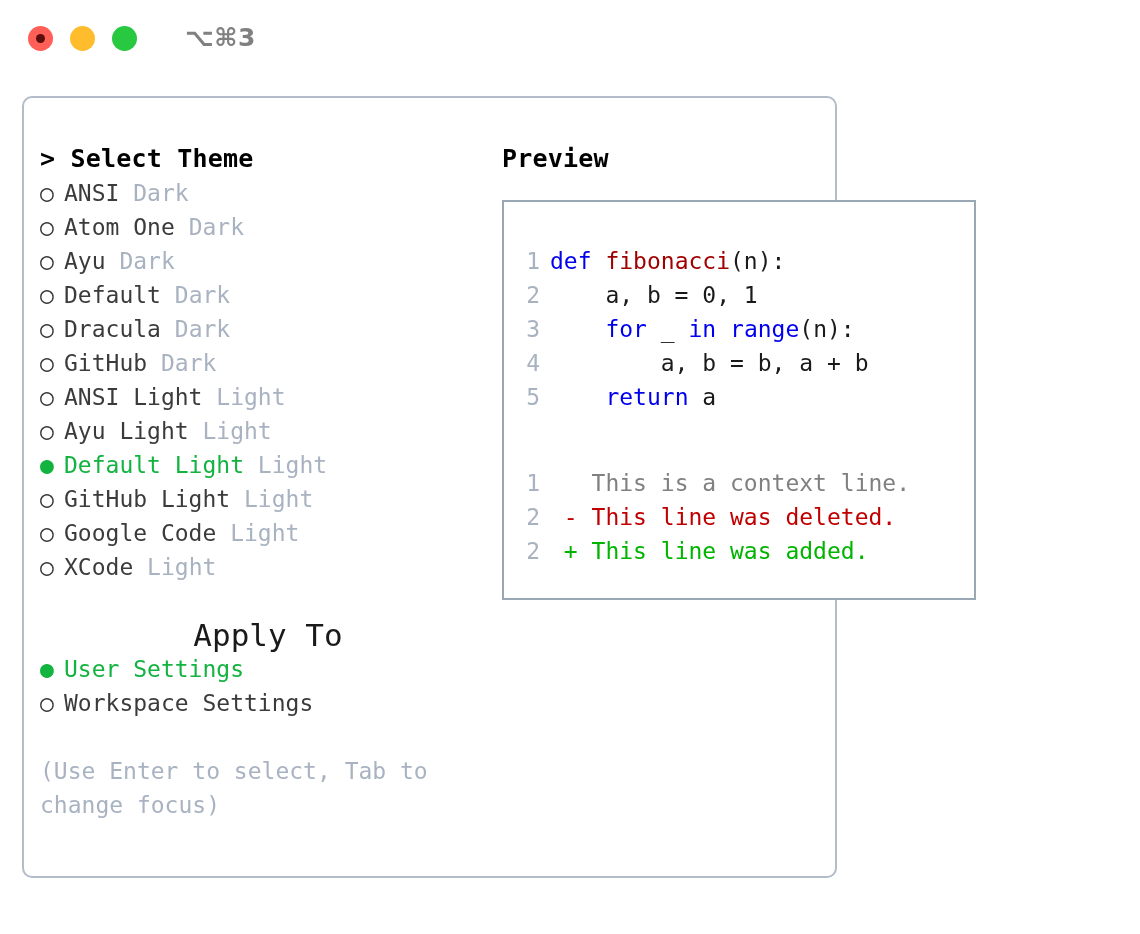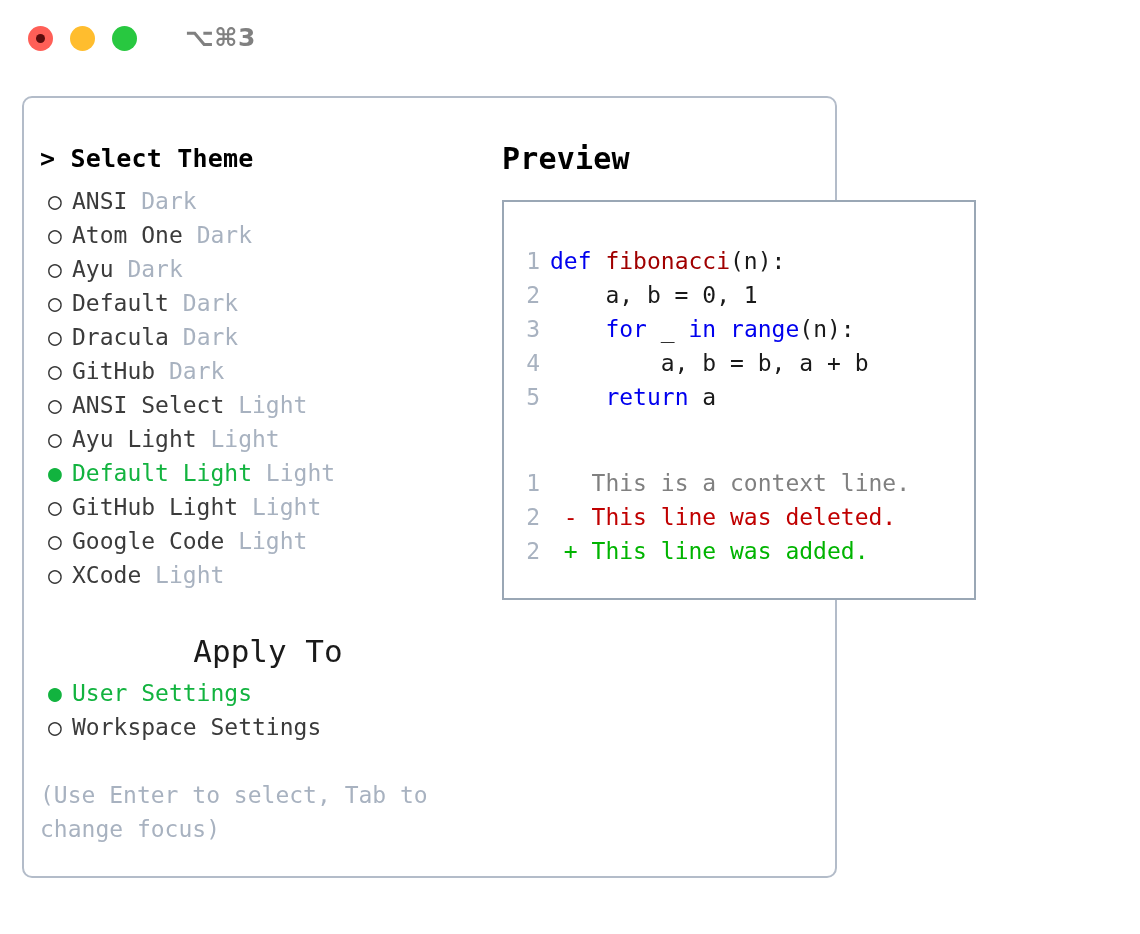--- a/index.html
+++ b/index.html
@@ -95,21 +95,21 @@
 
   .prompt-title {
     font-size: 25px;
     font-weight: 700;
     color: #000000;
     line-height: 34px;
     white-space: pre;
     letter-spacing: 0.2px;
   }
 
-  .theme-list { margin: 8px; padding: 0; list-style: none; }
+  .theme-list { margin: 0; padding: 0; list-style: none; }
 
   .row {
     font-size: 23px;
     line-height: 34px;
     color: #3b3b3b;
     white-space: pre;
     display: block;
   }
   .bullet {
     display: inline-block;
@@ -143,21 +143,21 @@
   }
 
   
   .right-pane {
     position: absolute;
     left: 478px;
     top: 44px;
     width: 490px;
   }
   .preview-title {
-    font-size: 30px;
+    font-size: 25px;
     font-weight: 700;
     color: #000000;
     line-height: 34px;
     letter-spacing: 0.2px;
   }
   .preview-box {
     margin-top: 24px;
     width: 474px;
     height: 400px;
     border: 2px solid #9aa7b5;
@@ -210,21 +210,21 @@
 
         <div class="prompt-title">&gt; Select Theme</div>
 
         <div class="theme-list" id="theme-list">
             <div class="row"><span class="bullet">○</span><span class="row-label">ANSI</span><span class="row-variant"> Dark</span></div>
             <div class="row"><span class="bullet">○</span><span class="row-label">Atom One</span><span class="row-variant"> Dark</span></div>
             <div class="row"><span class="bullet">○</span><span class="row-label">Ayu</span><span class="row-variant"> Dark</span></div>
             <div class="row"><span class="bullet">○</span><span class="row-label">Default</span><span class="row-variant"> Dark</span></div>
             <div class="row"><span class="bullet">○</span><span class="row-label">Dracula</span><span class="row-variant"> Dark</span></div>
             <div class="row"><span class="bullet">○</span><span class="row-label">GitHub</span><span class="row-variant"> Dark</span></div>
-            <div class="row"><span class="bullet">○</span><span class="row-label">ANSI Select</span><span class="row-variant"> Light</span></div>
+            <div class="row"><span class="bullet">○</span><span class="row-label">ANSI Light</span><span class="row-variant"> Light</span></div>
             <div class="row"><span class="bullet">○</span><span class="row-label">Ayu Light</span><span class="row-variant"> Light</span></div>
             <div class="row selected"><span class="bullet">●</span><span class="row-label">Default Light</span><span class="row-variant"> Light</span></div>
             <div class="row"><span class="bullet">○</span><span class="row-label">GitHub Light</span><span class="row-variant"> Light</span></div>
             <div class="row"><span class="bullet">○</span><span class="row-label">Google Code</span><span class="row-variant"> Light</span></div>
             <div class="row"><span class="bullet">○</span><span class="row-label">XCode</span><span class="row-variant"> Light</span></div>
           </div>
 
         <div class="section-gap"></div>
 
         <div class="section-heading">Apply To</div>

